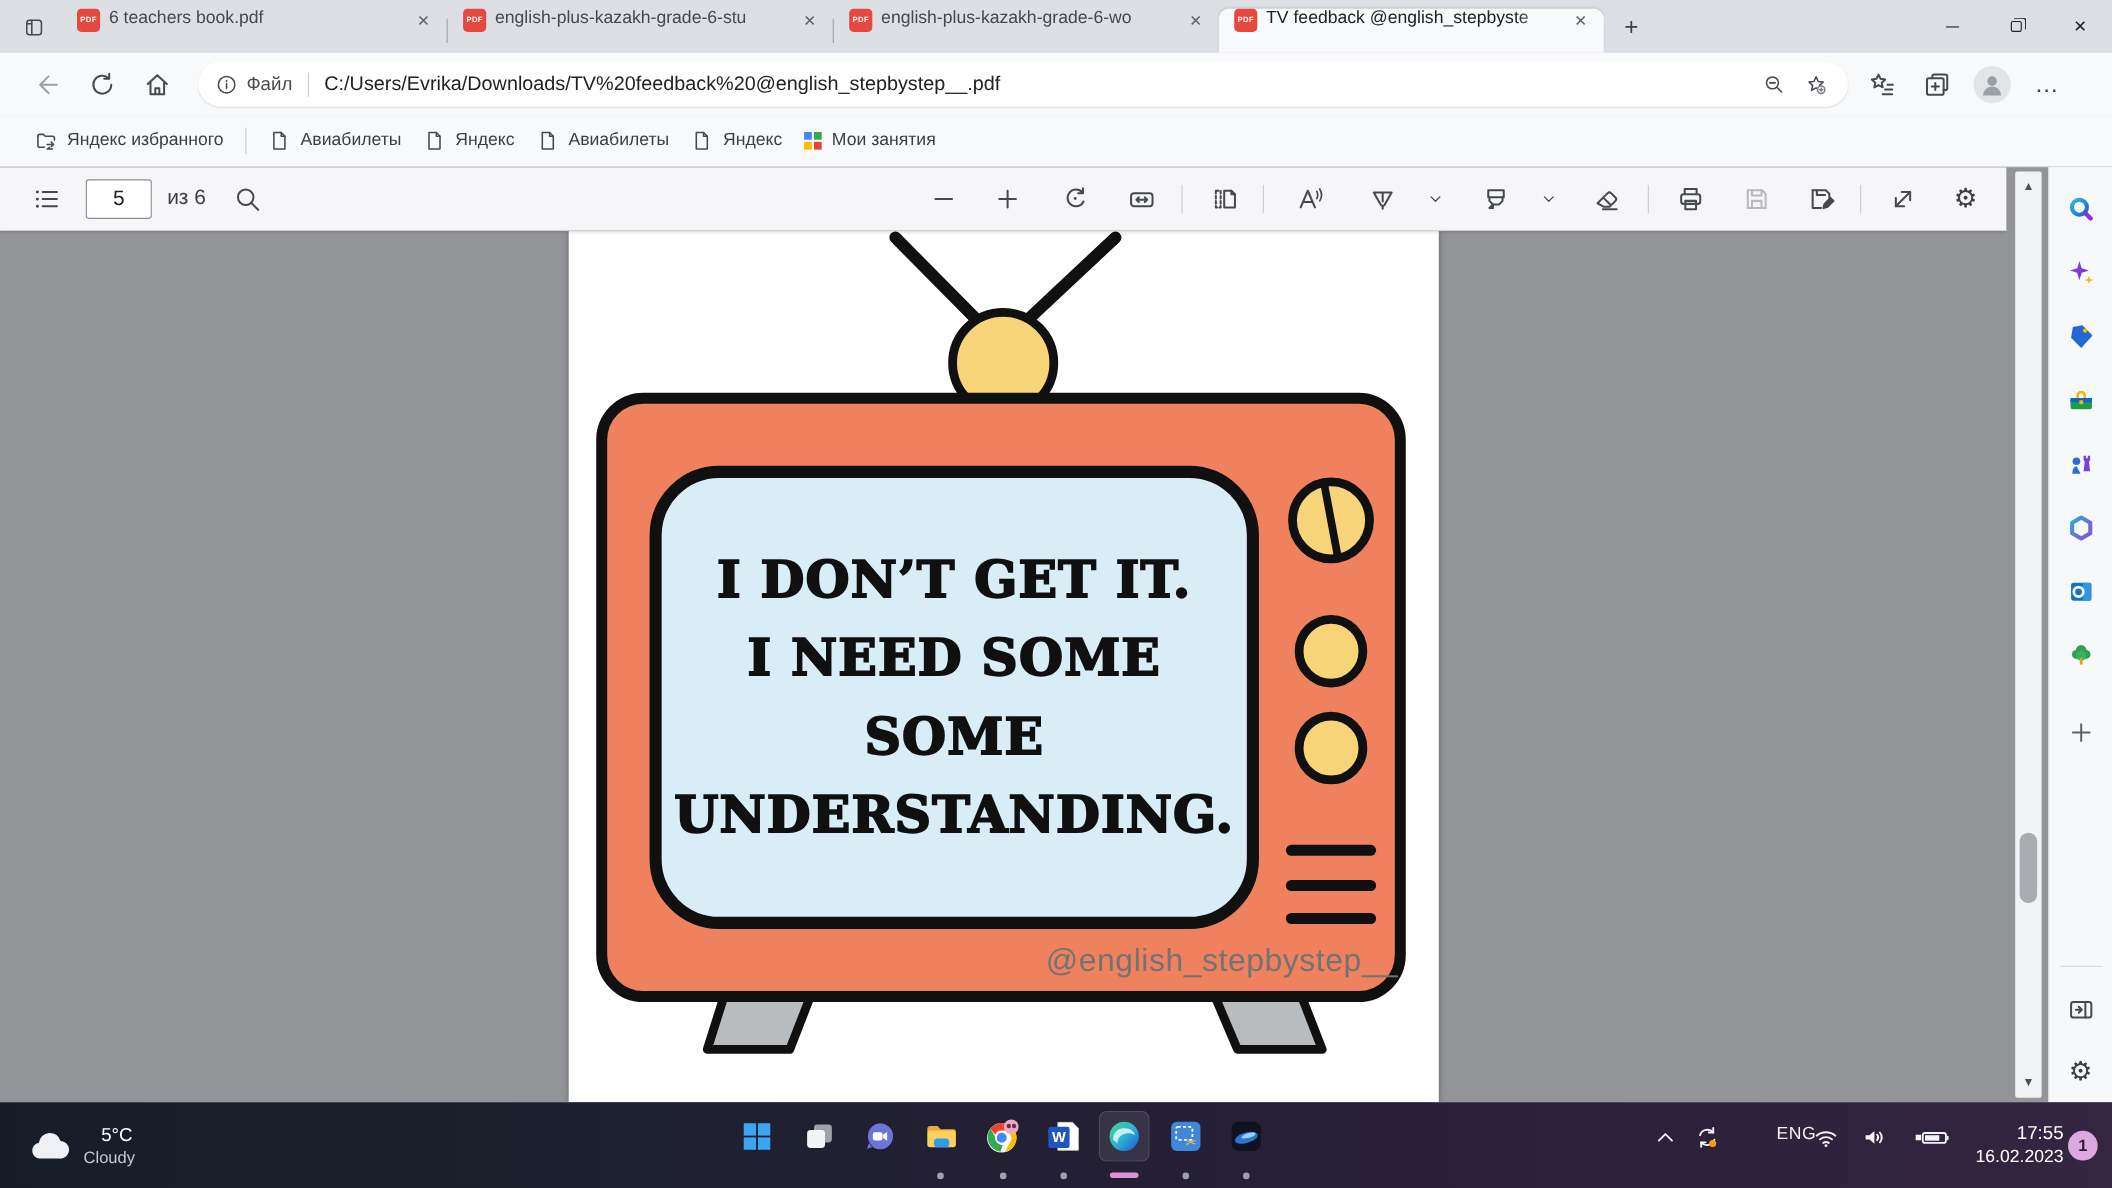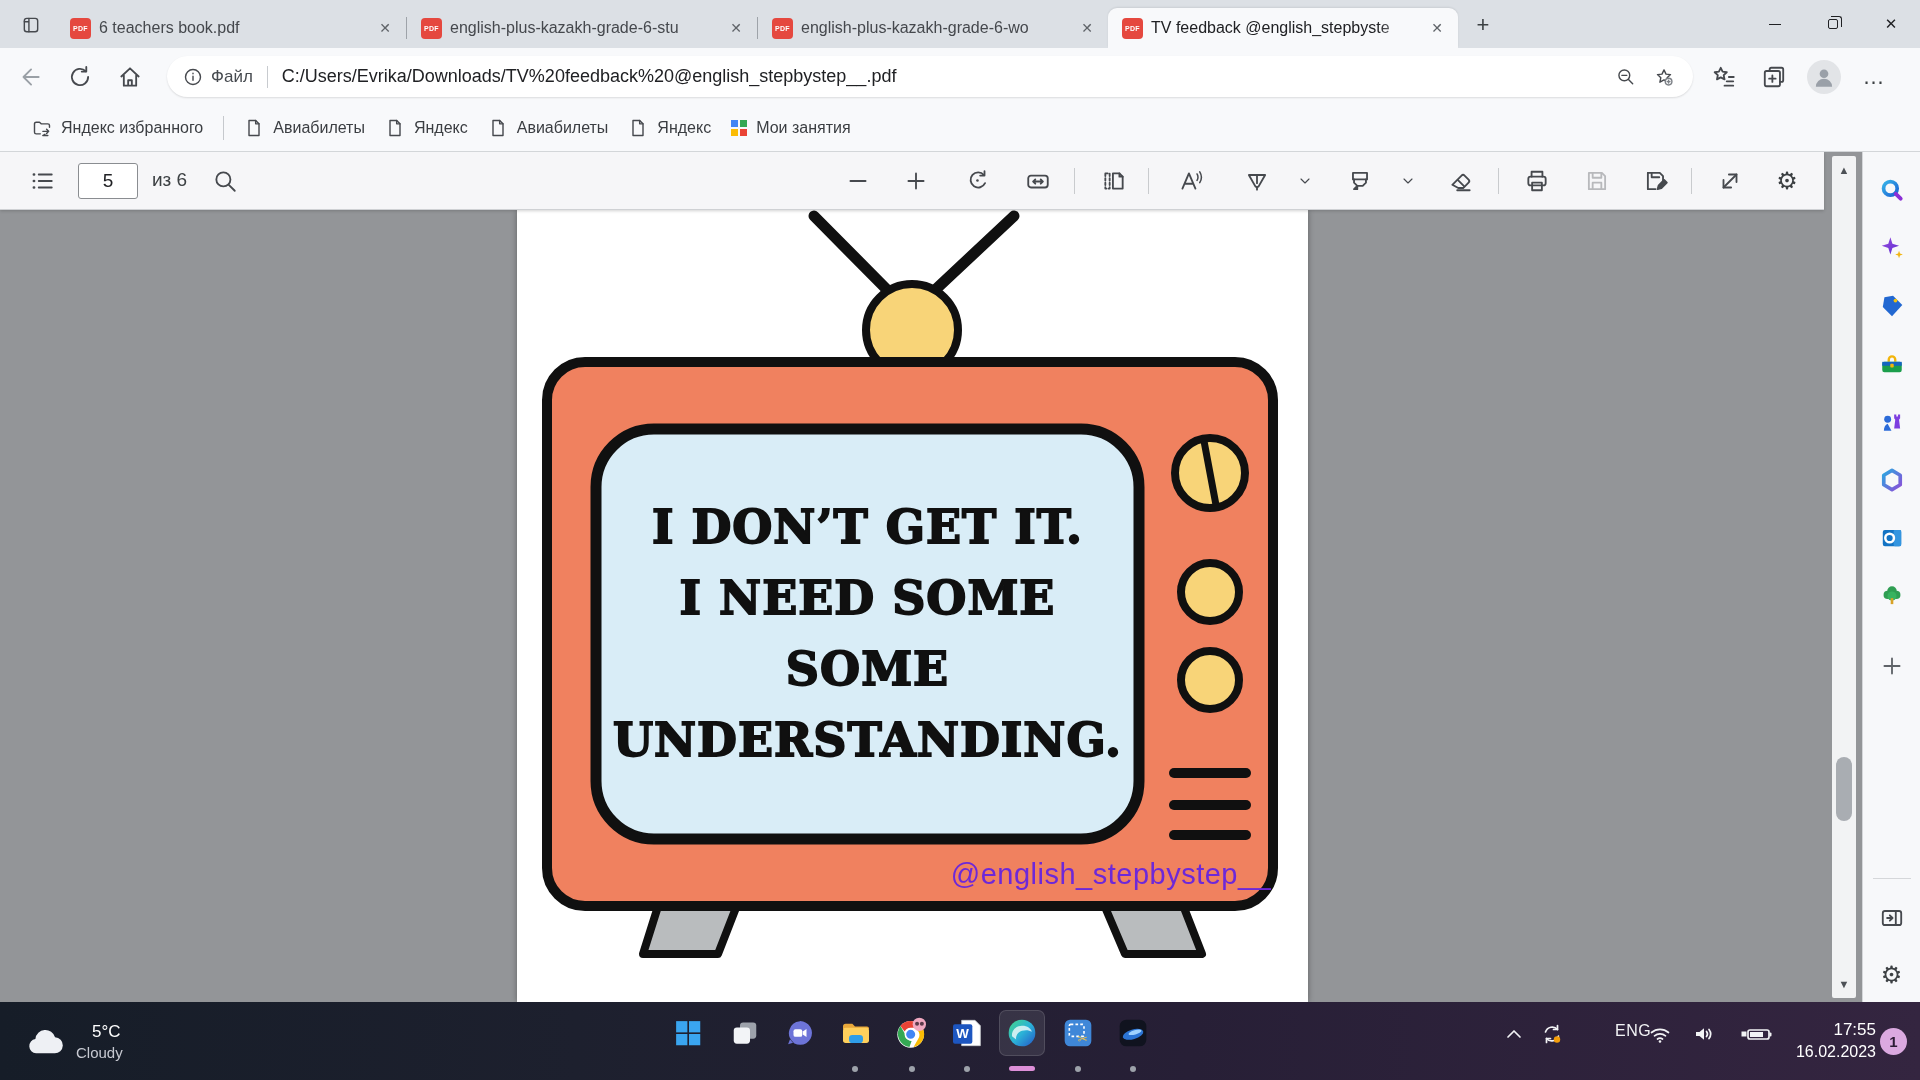--- a/index.html
+++ b/index.html
@@ -1,34 +1,34 @@
 <!DOCTYPE html>
 <html><head>
 <meta charset="utf-8">
 <style>
 *{box-sizing:border-box;margin:0;padding:0;}
 html,body{width:1920px;height:1080px;}
 body{position:relative;font-family:"Liberation Sans",sans-serif;background:#dee1e6;overflow:hidden;color:#3c4043;}
 
 .tabbar{position:absolute;left:0;top:0;width:1920px;height:48px;background:#dce0e5;display:flex;align-items:flex-end;}
 .tab-actions{width:34px;height:34px;margin:0 8px 6px 14px;display:flex;align-items:center;justify-content:center;border-radius:6px;}
-.tab{width:350px;height:40px;display:flex;align-items:center;padding:0 10px 0 14px;border-radius:9px 9px 0 0;font-size:16px;color:#45484d;position:relative;}
+.tab{width:350px;height:40px;display:flex;align-items:flex-start;padding:0 10px 0 14px;border-radius:9px 9px 0 0;font-size:16px;color:#45484d;position:relative;}
 .tab.active{background:#f8f9fb;color:#202124;box-shadow:0 -1px 2px rgba(0,0,0,.08);}
 .tab .ttl{flex:1;white-space:nowrap;overflow:hidden;margin:0 8px;-webkit-mask-image:linear-gradient(90deg,#000 85%,transparent);mask-image:linear-gradient(90deg,#000 85%,transparent);}
 .tab .tclose{width:22px;height:22px;border-radius:4px;display:flex;align-items:center;justify-content:center;font-size:14px;color:#5f6368;}
 .tabsep{width:1px;height:22px;background:#9ea3a9;margin-bottom:9px;}
 .pdfico{width:21px;height:21px;background:#e5483f;border-radius:4px;color:#fff;font-size:7px;font-weight:bold;display:flex;align-items:center;justify-content:center;flex:none;letter-spacing:.3px;}
 .newtab{width:30px;height:30px;margin:0 0 8px 10px;display:flex;align-items:center;justify-content:center;font-size:22px;color:#3c4043;border-radius:6px;}
 .wincontrols{position:absolute;right:0;top:0;height:48px;display:flex;}
 .winbtn{width:58px;height:48px;display:flex;align-items:center;justify-content:center;color:#202124;font-size:15px;}
 .min-glyph{display:block;width:12px;border-top:1.4px solid #202124;}
 .restore-glyph{display:block;width:10px;height:10px;border:1.2px solid #202124;border-radius:2px;position:relative;}
 .restore-glyph::before{content:"";position:absolute;left:2px;top:-4px;width:10px;height:10px;border:1.2px solid #202124;border-left:none;border-bottom:none;border-radius:0 3px 0 0;}
 
-.navrow{position:absolute;left:0;top:48px;width:1920px;height:57px;background:#f8f9fb;display:flex;align-items:center;padding:0 13px;}
+.navrow{position:absolute;left:0;top:48px;width:1920px;height:57px;background:#f8f9fb;display:flex;align-items:center;padding:0 26px;}
 .navbtn{width:34px;height:34px;display:flex;align-items:center;justify-content:center;border-radius:6px;flex:none;margin-right:16px;}
 .urlpill{flex:1;height:41px;background:#fff;border-radius:21px;box-shadow:0 1px 2px rgba(0,0,0,.12);display:flex;align-items:center;padding:0 14px 0 16px;margin:0 14px 0 4px;min-width:0;}
 .urlpill .flabel{font-size:17px;color:#474b50;margin:0 14px 0 8px;}
 .urlpill .pdiv{width:1px;height:22px;background:#c8cbcf;margin-right:14px;}
 .urlpill .url{font-size:18px;color:#202124;white-space:nowrap;overflow:hidden;flex:1;}
 .pillbtn{width:30px;height:30px;display:flex;align-items:center;justify-content:center;flex:none;margin-left:8px;}
 .avatarwrap{width:34px;height:34px;border-radius:50%;background:#e2e4e7;display:flex;align-items:center;justify-content:center;}
 .ellipsis{font-size:22px;letter-spacing:1px;color:#3c4043;line-height:10px;}
 
 .bmbar{position:absolute;left:0;top:105px;width:1920px;height:47px;background:#f8f9fb;display:flex;align-items:center;padding:0 22px;border-bottom:1px solid #d3d6d9;}
@@ -46,21 +46,21 @@
 .sic{width:26px;height:26px;fill:none;stroke:#46494e;stroke-width:1.7;stroke-linecap:round;stroke-linejoin:round;display:block;}
 .sic.s20{width:20px;height:20px;}.sic.s16{width:16px;height:16px;}
 .pagebox{position:absolute;left:78px;top:11px;width:60px;height:36px;border:1px solid #8a8d91;border-radius:3px;background:#fff;text-align:center;font-size:19px;color:#202124;font-family:"Liberation Sans",sans-serif;}
 .oflabel{position:absolute;left:152px;top:17px;font-size:19px;color:#3c4043;}
 .gearglyph{font-size:24px;color:#3c4043;line-height:1;}
 
 .canvas{position:absolute;left:0;top:58px;width:1862px;height:566px;}
 .page{position:absolute;left:517px;top:0;width:791px;height:792px;background:#fff;box-shadow:0 0 6px rgba(0,0,0,.35);}
 .screen-text{position:absolute;left:90px;top:230px;width:521px;height:388px;display:flex;flex-direction:column;align-items:center;justify-content:center;text-align:center;}
 .screen-text div{font-family:"DejaVu Serif",serif;font-weight:700;font-size:46px;line-height:71px;letter-spacing:1px;color:#101010;-webkit-text-stroke:1.8px #101010;white-space:nowrap;}
-.watermark{position:absolute;left:414px;top:648px;width:360px;text-align:center;font-size:29px;color:#6d28d9;letter-spacing:.5px;}
+.watermark{position:absolute;left:414px;top:648px;width:360px;text-align:center;font-size:29px;color:#737373;letter-spacing:.5px;}
 
 .vscroll{position:absolute;right:6px;top:4px;bottom:4px;width:24px;background:#f2f3f4;border-radius:2px;z-index:6;}
 .varrow{position:absolute;left:0;width:24px;height:24px;display:flex;align-items:center;justify-content:center;color:#4d5156;font-size:11px;}
 .vthumb{position:absolute;left:4px;top:601px;width:16px;height:64px;background:#a9adb2;border-radius:8px;}
 
 .esidebar{position:relative;width:58px;height:850px;background:#f7f8fa;border-left:1px solid #d5d7da;}
 .sbi{position:absolute;left:50%;transform:translateX(-50%);width:38px;height:38px;display:flex;align-items:center;justify-content:center;border-radius:8px;}
 .sbdiv{position:absolute;left:10px;width:38px;height:1px;background:#d5d7da;}
 
 .taskbar{position:absolute;left:0;bottom:0;width:1920px;height:78px;background:linear-gradient(90deg,#161d28 0%,#1d202e 30%,#271f36 62%,#342540 100%);}

